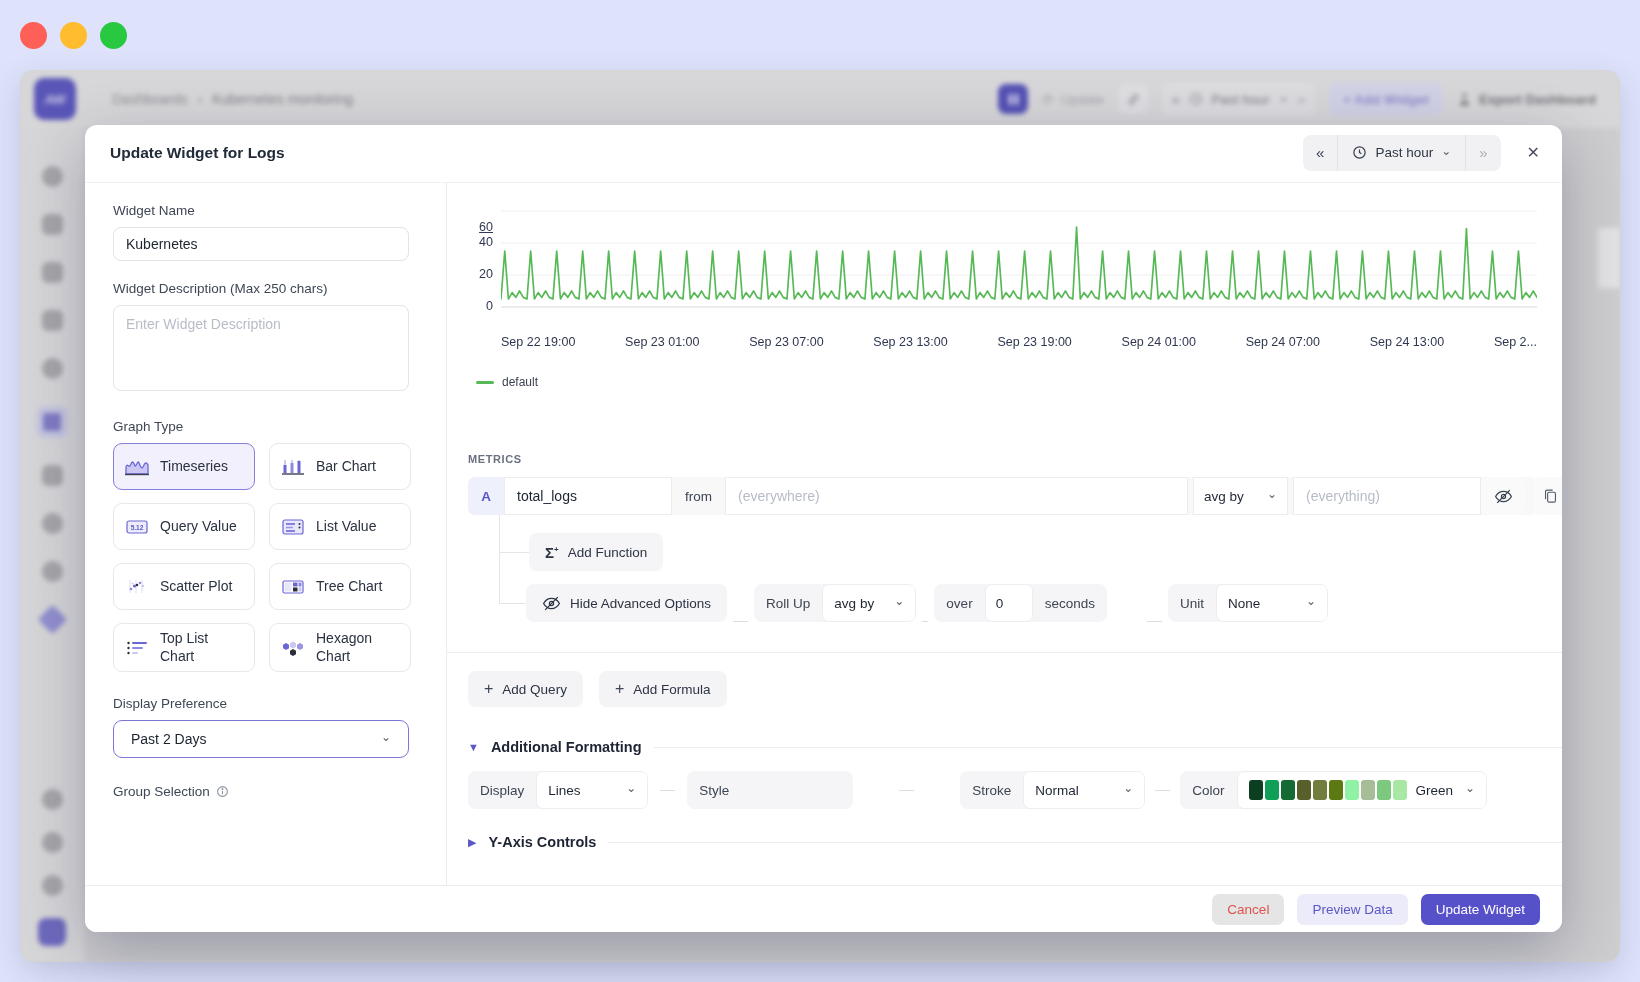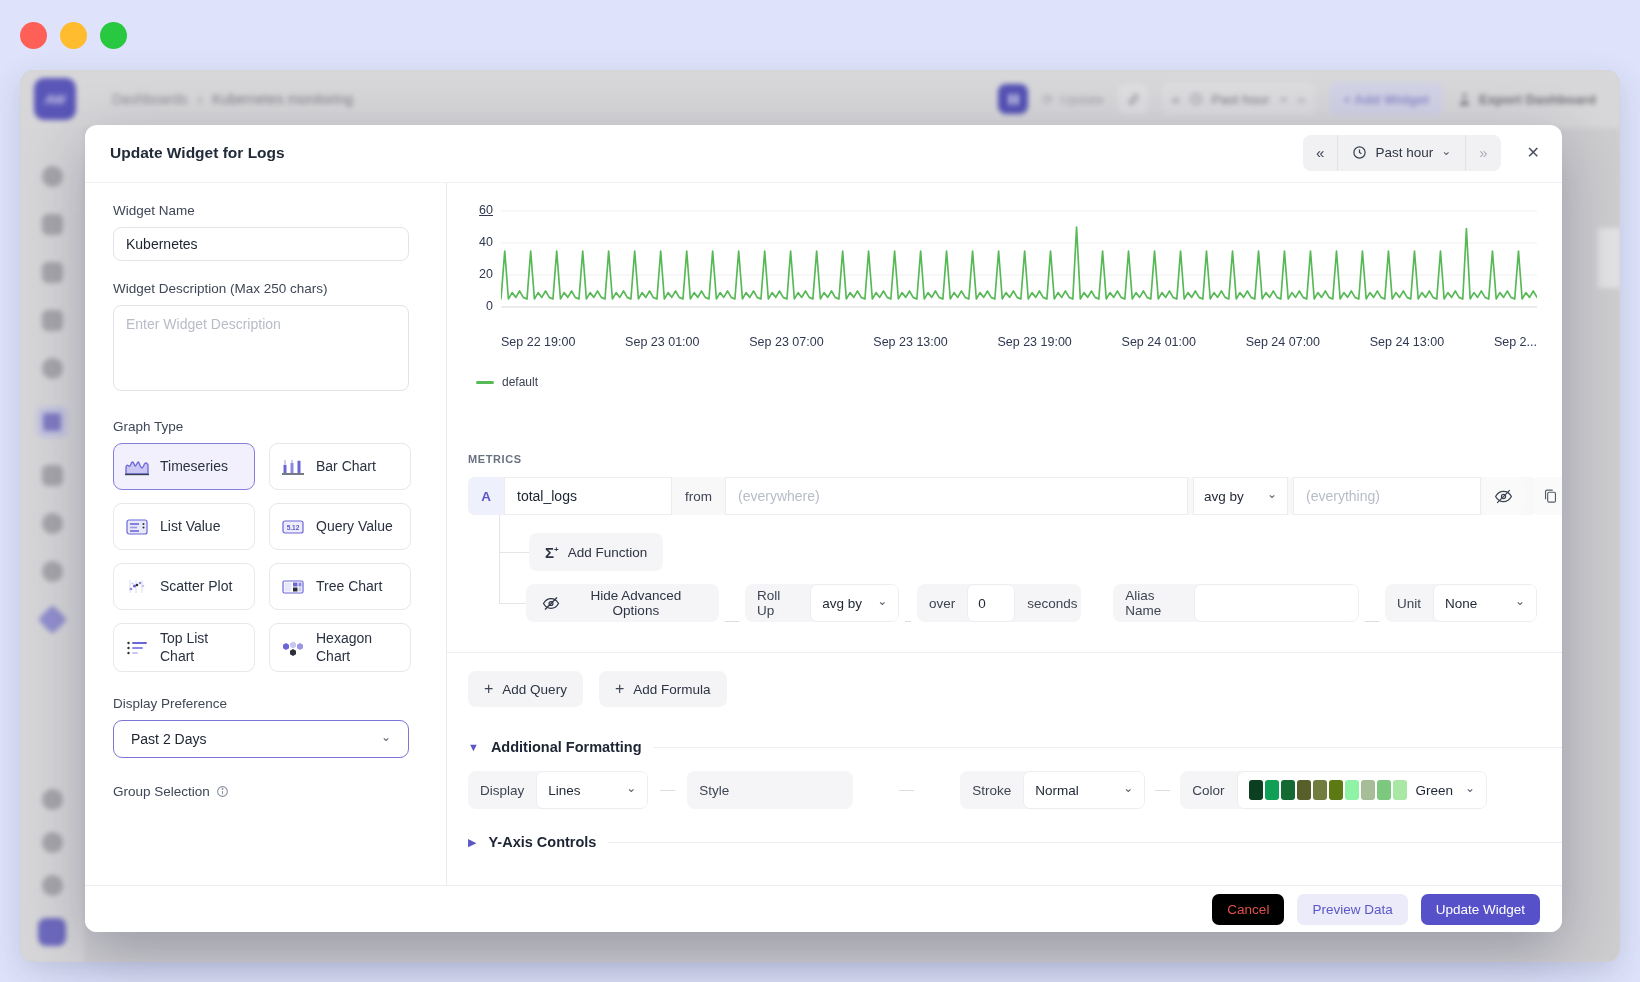--- a/index.html
+++ b/index.html
@@ -130,21 +130,21 @@
   .sect-head .txt { font-size:14.5px; font-weight:bold; color:#1d2433; }
   .sect-head .line { flex:1; height:1px; background:#ededf0; margin-right:-25px; }
   .fmt-row { margin-top:15px; display:flex; align-items:center; height:40px; }
   .swatch-strip { display:flex; gap:2px; align-items:center; }
   .swatch { width:14px; height:20px; border-radius:3px; display:block; }
   .fmt-green { margin-left:9px; }
 
   
   .m-footer { position:absolute; left:0; right:0; bottom:0; height:47px; border-top:1px solid #ececef; background:#fff; display:flex; align-items:center; justify-content:flex-end; gap:13px; padding-right:22px; }
   .btn { height:31px; border:none; border-radius:7px; padding:0 15px; font-family:inherit; font-size:13.5px; cursor:pointer; }
-  .btn-cancel { background:#000000; color:#e0524c; }
+  .btn-cancel { background:#e5e5e5; color:#e0524c; }
   .btn-preview { background:#ebebf9; color:#5b57c7; }
   .btn-update { background:#5650c9; color:#fff; }
 </style>
 </head>
 <body>
 
 <div class="traffic">
   <span id="tl-close" style="background: rgb(254, 95, 87);"></span>
   <span id="tl-min" style="background: rgb(254, 188, 46);"></span>
   <span id="tl-max" style="background: rgb(40, 200, 64);"></span>
@@ -269,38 +269,38 @@
               <line x1="19" y1="3" x2="19" y2="16" stroke="#b9b6ec" stroke-width="1.4"></line>
               <rect x="17.5" y="4" width="3" height="12" fill="#6b66d6"></rect>
               <line x1="2" y1="17" x2="24" y2="17" stroke="#3a4150" stroke-width="1.4"></line>
             </svg>
           </span>
           <span class="gt-label">Bar Chart</span>
         </button>
         <button class="gt-btn">
           <span class="gt-icon">
             <svg width="26" height="20" viewBox="0 0 26 20">
+              <rect x="3" y="4" width="20" height="12" rx="2" fill="#edecfb" stroke="#6b66d6" stroke-width="1.2"></rect>
+              <text x="13" y="13.3" font-size="6.5" font-family="Liberation Sans,sans-serif" font-weight="bold" fill="#5b57c7" text-anchor="middle">5.12</text>
+            </svg>
+          </span>
+          <span class="gt-label">Query Value</span>
+        </button>
+        <button class="gt-btn">
+          <span class="gt-icon">
+            <svg width="26" height="20" viewBox="0 0 26 20">
               <rect x="3" y="3" width="20" height="14" rx="2" fill="#e9e8fa" stroke="#6b66d6" stroke-width="1.2"></rect>
               <line x1="6" y1="7" x2="15" y2="7" stroke="#6b66d6" stroke-width="1.6"></line>
               <circle cx="19.5" cy="7" r="1" fill="#2b2f3a"></circle>
               <line x1="6" y1="10.5" x2="13" y2="10.5" stroke="#9a96e6" stroke-width="1.6"></line>
               <circle cx="19.5" cy="10.5" r="1" fill="#2b2f3a"></circle>
               <line x1="6" y1="14" x2="15" y2="14" stroke="#6b66d6" stroke-width="1.6"></line>
             </svg>
           </span>
           <span class="gt-label">List Value</span>
-        </button>
-        <button class="gt-btn">
-          <span class="gt-icon">
-            <svg width="26" height="20" viewBox="0 0 26 20">
-              <rect x="3" y="4" width="20" height="12" rx="2" fill="#edecfb" stroke="#6b66d6" stroke-width="1.2"></rect>
-              <text x="13" y="13.3" font-size="6.5" font-family="Liberation Sans,sans-serif" font-weight="bold" fill="#5b57c7" text-anchor="middle">5.12</text>
-            </svg>
-          </span>
-          <span class="gt-label">Query Value</span>
         </button>
         <button class="gt-btn">
           <span class="gt-icon">
             <svg width="26" height="20" viewBox="0 0 26 20">
               <rect x="5" y="3" width="2" height="13" fill="#edecfb"></rect>
               <rect x="11" y="3" width="2" height="13" fill="#edecfb"></rect>
               <rect x="17" y="3" width="2" height="13" fill="#edecfb"></rect>
               <circle cx="7" cy="12" r="1.3" fill="#8d89e2"></circle>
               <circle cx="8.5" cy="6.5" r="1" fill="#c9c7f0"></circle>
               <circle cx="10.5" cy="9" r="1.6" fill="#6b66d6"></circle>
@@ -360,21 +360,21 @@
           <circle cx="12" cy="12" r="9"></circle>
           <path d="M12 11v6"></path>
           <circle cx="12" cy="7.2" r="0.8" fill="#8a92a0"></circle>
         </svg>
     </div>
   </div>
 
   <div class="m-right">
     <div class="chart-row">
       <div class="y-labels">
-          <span style="top: 2px; text-decoration: underline;">60</span>
+          <span style="top: 19px; text-decoration: underline;">60</span>
           <span style="top: 34px;">40</span>
           <span style="top: 66px;">20</span>
           <span style="top: 98px;">0</span>
         </div>
       <div class="plot-wrap">
           <svg preserveAspectRatio="none" viewBox="0 0 1051 112">
             <line x1="0" x2="1051" y1="106" y2="106" stroke="#d9dade" stroke-width="1"></line>
             <line x1="0" x2="1051" y1="74" y2="74" stroke="#efeff2" stroke-width="1"></line>
             <line x1="0" x2="1051" y1="42" y2="42" stroke="#efeff2" stroke-width="1"></line>
             <line x1="0" x2="1051" y1="10" y2="10" stroke="#efeff2" stroke-width="1"></line>
@@ -452,24 +452,20 @@
             <span class="chev" style="margin-left:auto;">⌄</span>
           </span>
         </div>
         <span class="conn" style="width:6px;"></span>
         <div class="ctl-group">
           <span class="ctl-chip">over</span>
           <input class="ctl-input" style="width: 48px;" value="0">
           <span class="ctl-chip">seconds</span>
         </div>
         <span class="sp32"></span>
-        <div class="ctl-group">
-          <span class="ctl-chip">Alias Name</span>
-          <input class="ctl-input" style="width: 165px;" value="">
-        </div>
         <span class="conn"></span>
         <div class="ctl-group">
           <span class="ctl-chip">Unit</span>
           <span class="ctl-select" style="width:112px;">
             <span>None</span>
             <span class="chev" style="margin-left:auto;">⌄</span>
           </span>
         </div>
       </div>
     </div>

